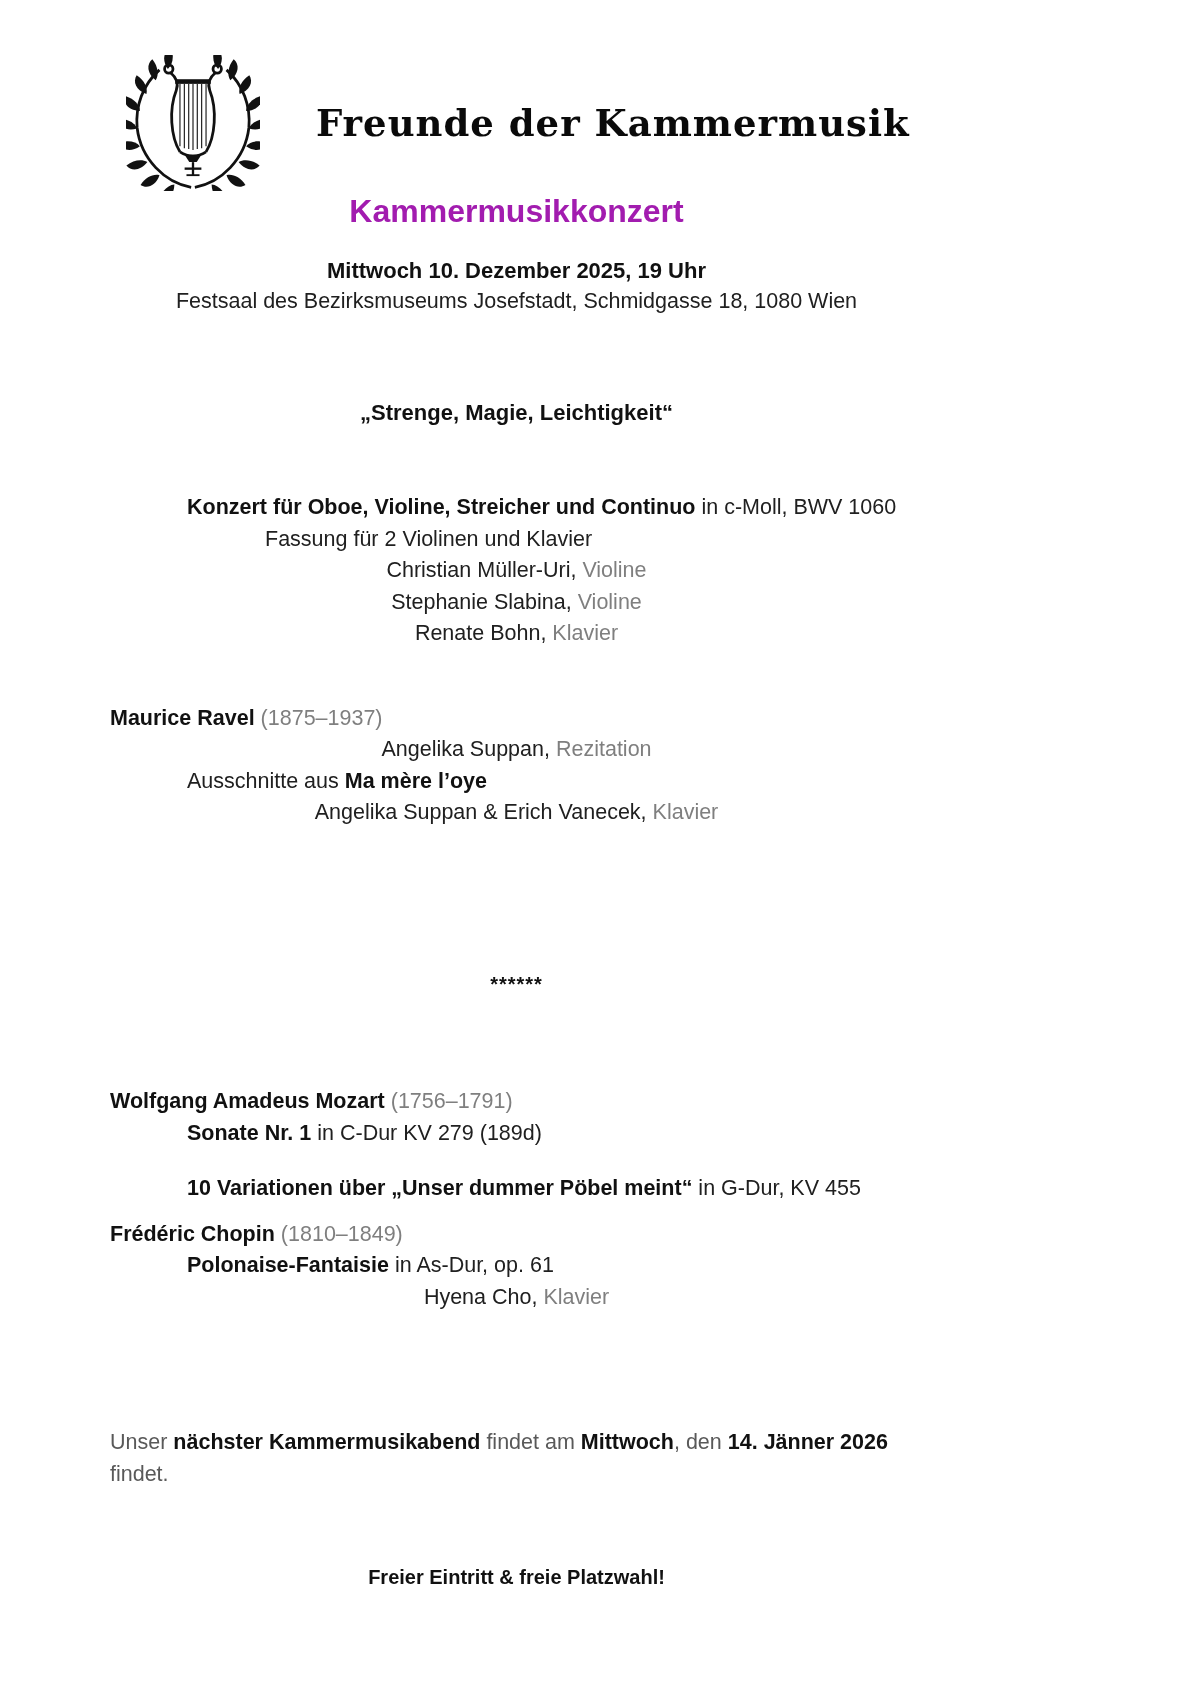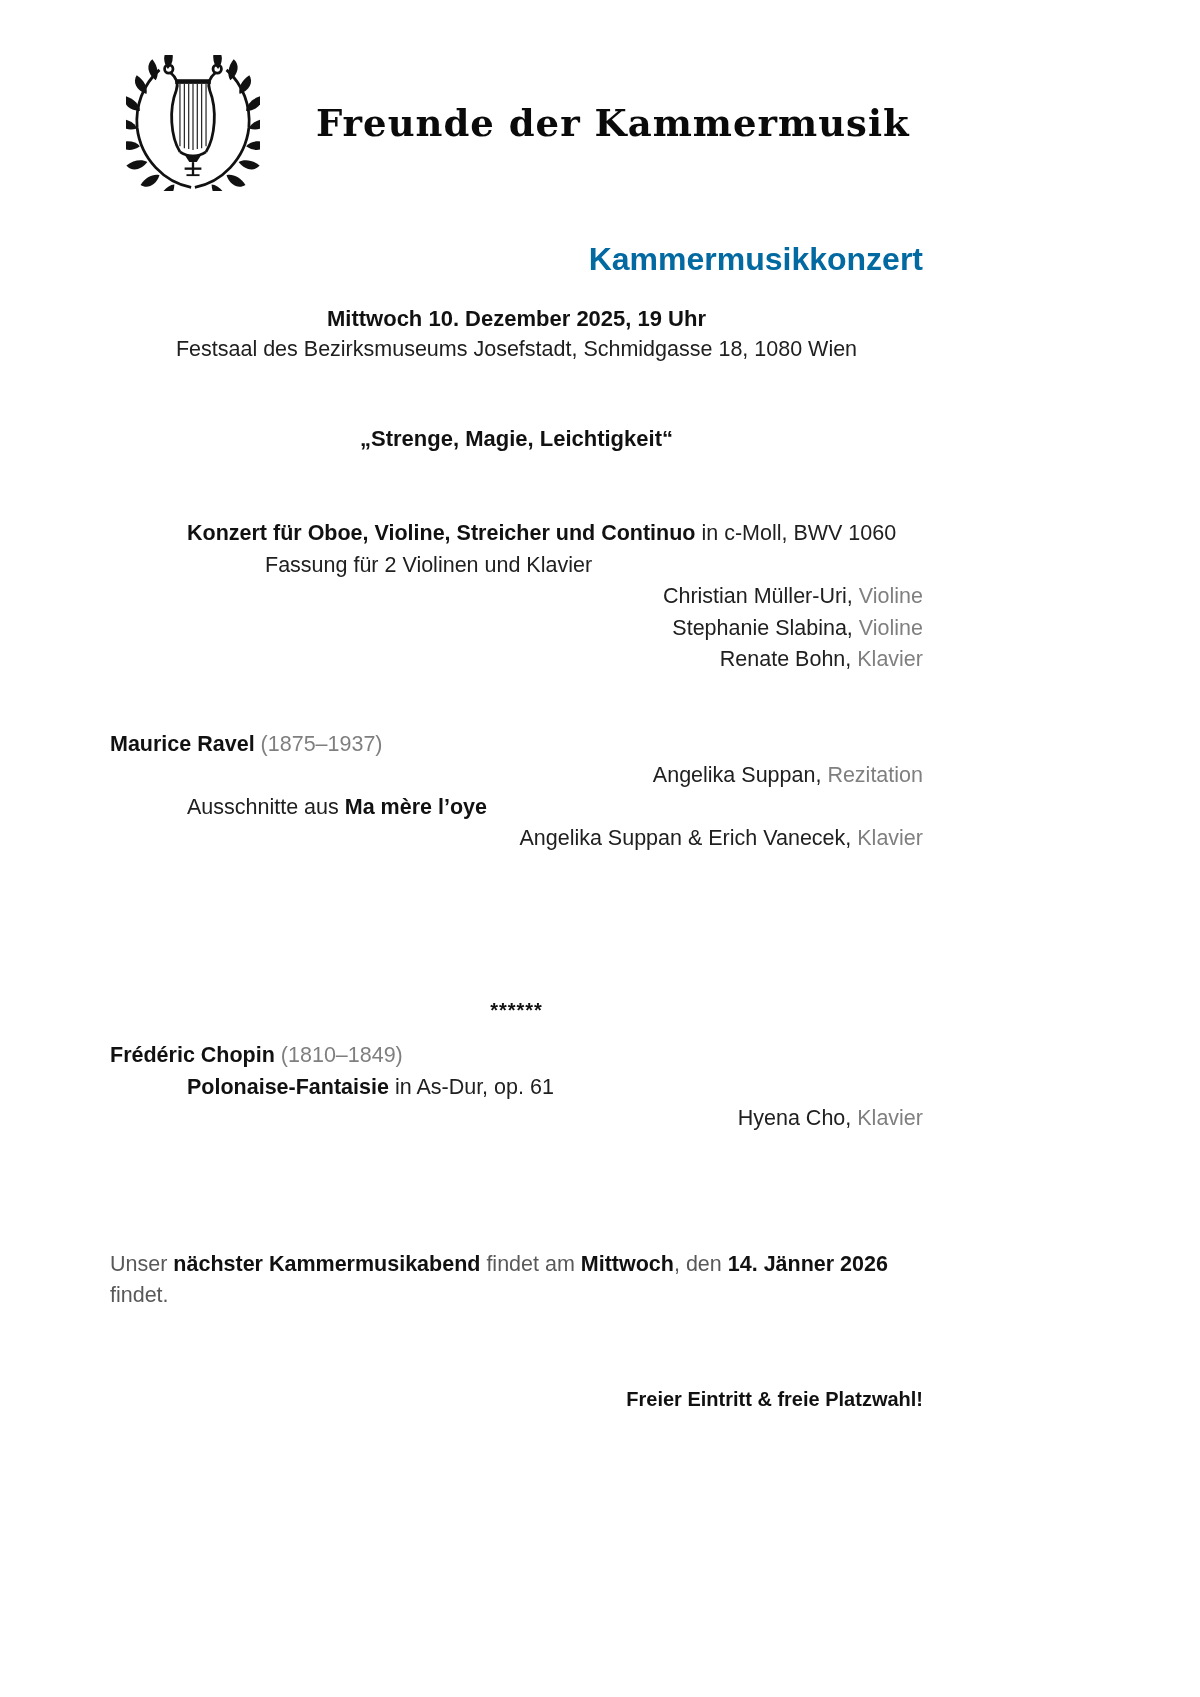--- a/index.html
+++ b/index.html
@@ -3,35 +3,35 @@
 <meta charset="utf-8">
 <style>
   html,body{margin:0;padding:0;background:#fff;}
   .page{
     width:1116px;height:1697px;background:#ffffff;position:relative;overflow:hidden;
     font-family:"Liberation Sans", sans-serif;color:#202020;
   }
   .content{padding:55px 193px 0 110px;}
   .line{font-size:21.5px;line-height:31.5px;}
   .center{text-align:center;}
-  .right{text-align:right;}
+  .right{text-align:center;}
   .b{font-weight:bold;color:#111;}
   .muted{color:#7f7f7f;}
   .muted2{color:#595959;}
   .logo-row{display:flex;align-items:center;height:136px;}
   .logo{width:134px;height:136px;flex:0 0 auto;margin-left:16px;}
   .brand{
     margin-left:56px;
     font-family:"DejaVu Serif", serif;
     font-weight:bold;font-size:37px;letter-spacing:1px;color:#0a0a0a;
   }
-  .title{font-size:32px;line-height:40px;font-weight:bold;color:#0369a1;margin-top:48px;text-align:right;}
+  .title{font-size:32px;line-height:40px;font-weight:bold;color:#a21caf;}
   .datetime{margin-top:25px;font-weight:bold;font-size:22px;line-height:30px;color:#111;}
   .venue{font-size:21.5px;line-height:30px;}
-  .motto{margin-top:60px;font-weight:bold;font-size:22px;line-height:30px;color:#111;}
+  .motto{margin-top:82px;font-weight:bold;font-size:22px;line-height:30px;color:#111;}
   .section-bach{margin-top:64px;}
   .section-ravel{margin-top:53px;}
   .separator{margin-top:140px;font-weight:bold;font-size:20px;line-height:31.5px;letter-spacing:1px;color:#111;}
   .section-mozart{margin-top:86px;}
   .work-gap{margin-top:24px;}
   .section-chopin{margin-top:14px;}
   .ind1{padding-left:77px;}
   .ind2{padding-left:155px;}
   .footer-notice{margin-top:114px;}
   .admission{margin-top:72px;font-weight:bold;font-size:20px;line-height:30px;color:#111;}
@@ -113,20 +113,25 @@
 
     <div class="section-ravel">
       <div class="line"><span class="b">Maurice Ravel</span> <span class="muted">(1875–1937)</span></div>
       <div class="line right"><span>Angelika Suppan,</span><span class="muted"> Rezitation</span></div>
       <div class="line ind1"><span>Ausschnitte aus </span><span class="b">Ma mère l’oye</span></div>
       <div class="line right"><span>Angelika Suppan &amp; Erich Vanecek,</span><span class="muted"> Klavier</span></div>
     </div>
 
     <div class="separator center">******</div>
 
+    <div class="section-mozart">
+      <div class="line"><span class="b">Wolfgang Amadeus Mozart</span> <span class="muted">(1756–1791)</span></div>
+      <div class="line ind1"><span class="b">Sonate Nr. 1</span><span> in C-Dur KV 279 (189d)</span></div>
+      <div class="line ind1 work-gap"><span class="b">10 Variationen über „Unser dummer Pöbel meint“</span><span> in G-Dur, KV 455</span></div>
+    </div>
 
     <div class="section-chopin">
       <div class="line"><span class="b">Frédéric Chopin</span> <span class="muted">(1810–1849)</span></div>
       <div class="line ind1"><span class="b">Polonaise-Fantaisie</span><span> in As-Dur, op. 61</span></div>
       <div class="line right"><span>Hyena Cho,</span><span class="muted"> Klavier</span></div>
     </div>
 
     <div class="line footer-notice"><span class="muted2">Unser </span><span class="b">nächster Kammermusikabend</span><span class="muted2"> findet am </span><span class="b">Mittwoch</span><span class="muted2">, den </span><span class="b">14. Jänner 2026</span><span class="muted2"> findet.</span></div>
 
     <div class="admission right">Freier Eintritt &amp; freie Platzwahl!</div>

